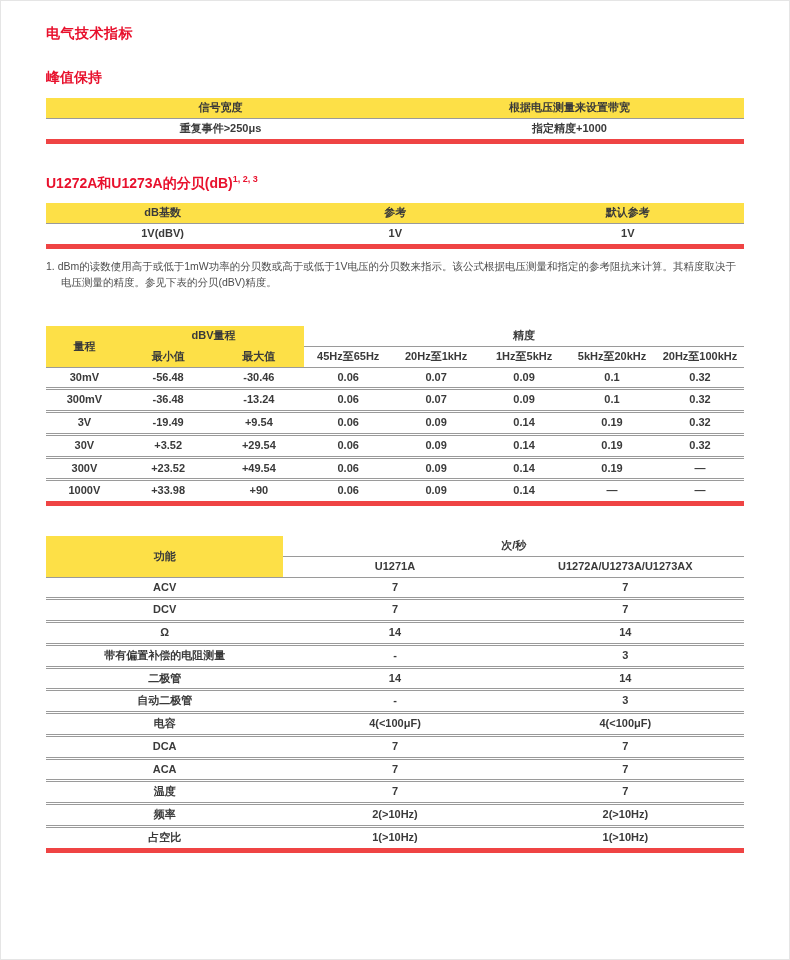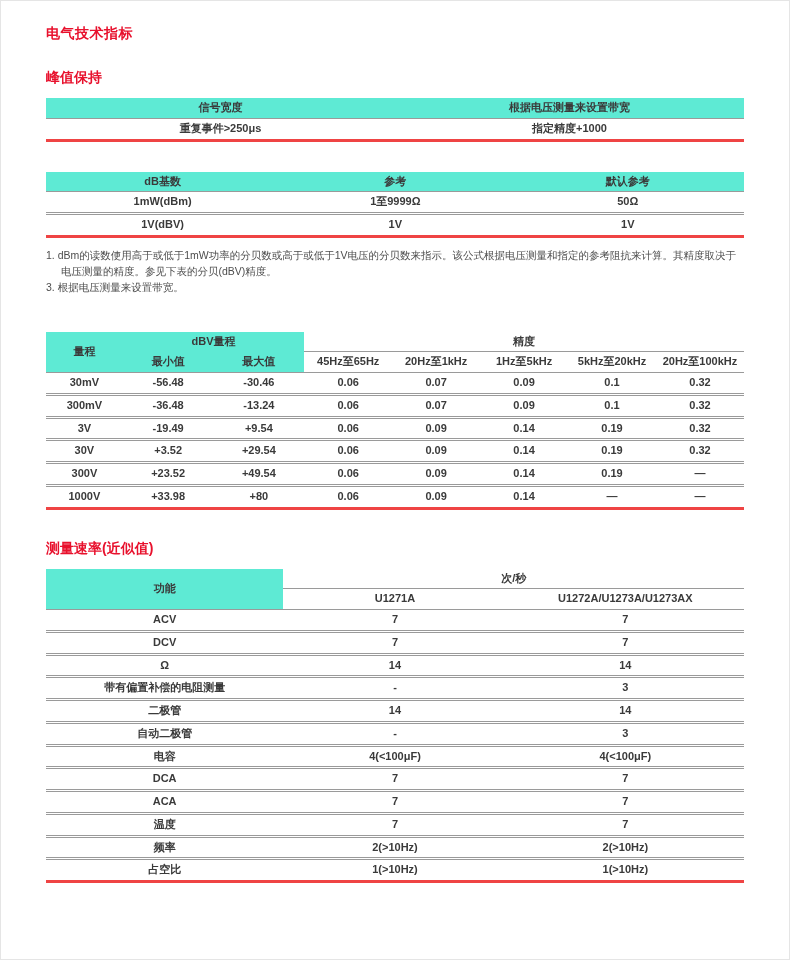--- a/index.html
+++ b/index.html
@@ -43,24 +43,24 @@
     font-size: 11px;
   }
   table.spec th, table.spec td {
     padding: 3px 4px;
     text-align: center;
     font-weight: 700;
     color: #3a3a3a;
     line-height: 1.25;
     vertical-align: middle;
   }
-  th.gray { background: #5eead4; margin-top: 20px; }
+  th.gray { background: #fde047; margin-top: 20px; }
   thead th.ul { border-bottom: 1px solid #9a9a9a; }
   table.spec tbody td { border-bottom: 3px double #9a9a9a; }
-  table.spec tbody tr:last-child td { border-bottom: 3px solid #ef4444; }
+  table.spec tbody tr:last-child td { border-bottom: 5px solid #ef4444; }
 
   .footnotes {
     margin-top: 9px;
     font-size: 10.5px;
     color: #4d4d4d;
     line-height: 1.55;
     font-weight: 400;
   }
   .footnote {
     padding-left: 15px;
@@ -91,49 +91,44 @@
       <tbody>
           <tr>
             <td>重复事件&gt;250μs</td>
             <td>指定精度+1000</td>
           </tr>
         </tbody>
     </table>
   </section>
 
   <section class="gap-lg">
+    <h2 class="section-heading"><span>U1272A和U1273A的分贝(dB)</span><sup>1, 2, 3</sup></h2>
     <table class="spec">
       <colgroup>
           <col style="width:33.4%">
           <col style="width:33.3%">
           <col style="width:33.3%">
         </colgroup>
       <thead>
         <tr>
           <th class="gray ul">dB基数</th>
           <th class="gray ul">参考</th>
           <th class="gray ul">默认参考</th>
         </tr>
       </thead>
       <tbody>
           <tr>
-            <td>1mW(dBm)</td>
-            <td>1至9999Ω</td>
-            <td>50Ω</td>
-          </tr>
-          <tr>
             <td>1V(dBV)</td>
             <td>1V</td>
             <td>1V</td>
           </tr>
         </tbody>
     </table>
     <div class="footnotes">
         <div class="footnote">1. dBm的读数使用高于或低于1mW功率的分贝数或高于或低于1V电压的分贝数来指示。该公式根据电压测量和指定的参考阻抗来计算。其精度取决于电压测量的精度。参见下表的分贝(dBV)精度。</div>
-        <div class="footnote">3. 根据电压测量来设置带宽。</div>
       </div>
   </section>
 
   <section>
     <table class="spec">
       <colgroup>
         <col style="width:11%">
           <col style="width:13%">
           <col style="width:13%">
         <col style="width:12.6%">
@@ -205,33 +200,32 @@
             <td>+49.54</td>
             <td>0.06</td>
             <td>0.09</td>
             <td>0.14</td>
             <td>0.19</td>
             <td>—</td>
           </tr>
           <tr>
             <td>1000V</td>
             <td>+33.98</td>
-            <td>+80</td>
+            <td>+90</td>
             <td>0.06</td>
             <td>0.09</td>
             <td>0.14</td>
             <td>—</td>
             <td>—</td>
           </tr>
         </tbody>
     </table>
   </section>
 
   <section>
-    <h2 class="section-heading">测量速率(近似值)</h2>
     <table class="spec">
       <colgroup>
           <col style="width:34%">
           <col style="width:32%">
           <col style="width:34%">
         </colgroup>
       <thead>
         <tr>
           <th rowspan="2" class="gray ul">功能</th>
           <th colspan="2" class="ul">次/秒</th>

